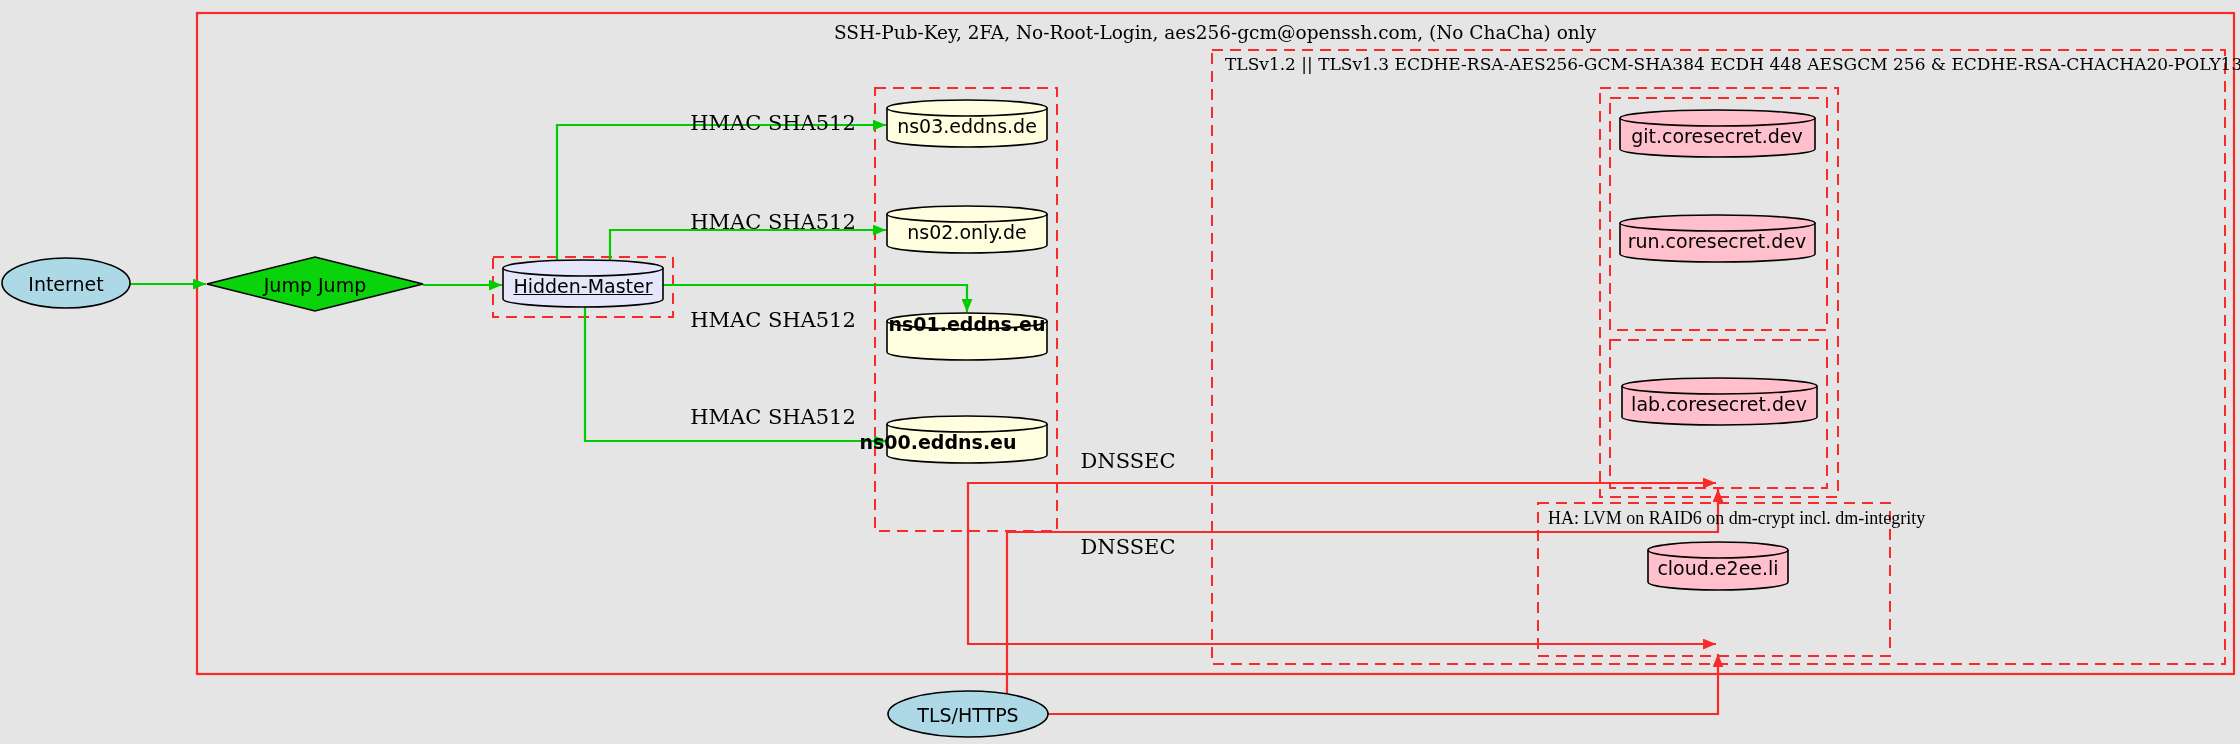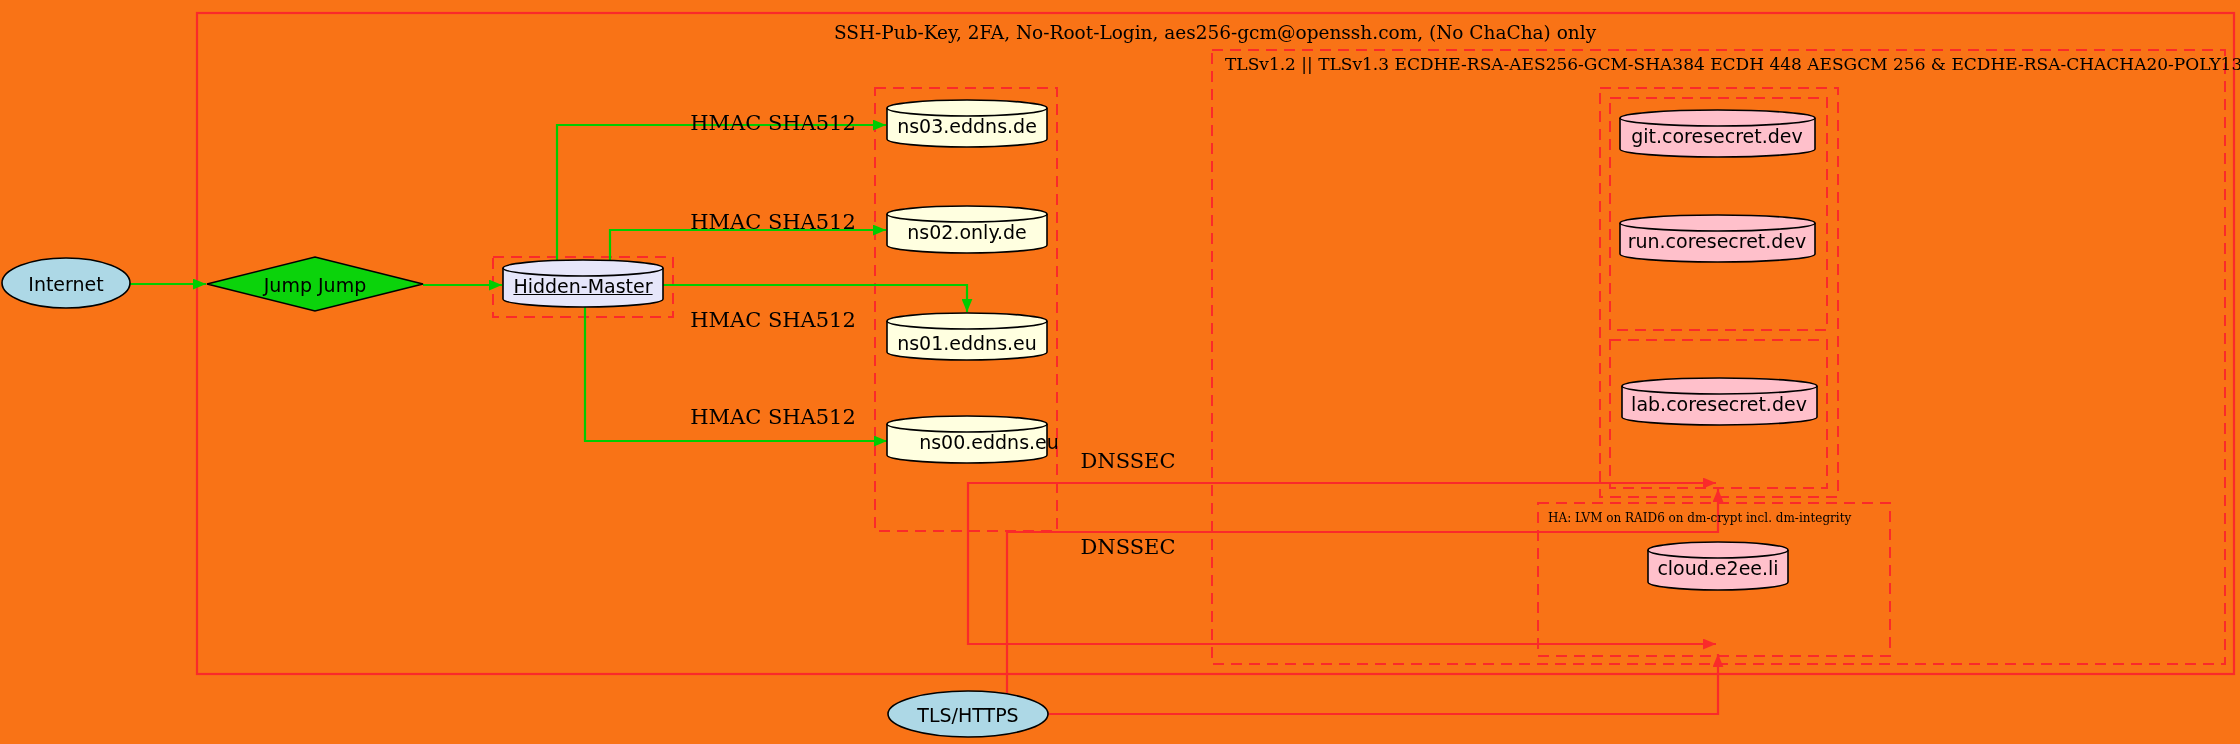--- a/index.html
+++ b/index.html
@@ -1,38 +1,38 @@
 <!DOCTYPE html>
 <html><head>
 <meta charset="utf-8">
 <style>
   html,body{margin:0;padding:0;background:#ffffff;}
   .stage{
     position:relative;
     width:2240px;
     height:744px;
-    background:#f97316;
+    background:#e5e5e5;
     font-family:"DejaVu Sans", sans-serif;
     overflow:hidden;
   }
   .stage svg{position:absolute;left:0;top:0;}
   .lbl{
     position:absolute;
     transform:translate(-50%,-50%);
     white-space:nowrap;
     color:#000;
     text-align:center;
     line-height:1.1;
   }
   .lbl.left{transform:translate(0,-50%);text-align:left;}
   .node-lbl{font:19px "DejaVu Sans", sans-serif;}
   .edge-lbl{font:21px "DejaVu Serif", serif;}
   .cluster-lbl{font:18.5px "DejaVu Serif", serif;}
   .cluster-lbl.tls{font-size:17px;}
-  .cluster-lbl.ha{font-size:12px;}
+  .cluster-lbl.ha{font-size:18px;font-family:Liberation Serif, serif;}
 </style>
 </head>
 <body>
 
 <div class="stage">
 
   <svg width="2240" height="744" viewBox="0 0 2240 744">
     <defs>
       <marker id="arrow-green" viewBox="0 0 12 10" refX="12" refY="5" markerWidth="13" markerHeight="11" markerUnits="userSpaceOnUse" orient="auto">
         <path d="M0,0 L12,5 L0,10 Z" fill="#00CC00"></path>
@@ -110,22 +110,22 @@
 
   <div class="lbl cluster-lbl" style="left:1215px;top:32px;">SSH-Pub-Key, 2FA, No-Root-Login, aes256-gcm@openssh.com, (No ChaCha) only</div>
   <div class="lbl cluster-lbl tls left" style="left:1225px;top:64px;">TLSv1.2 || TLSv1.3 ECDHE-RSA-AES256-GCM-SHA384 ECDH 448 AESGCM 256 &amp; ECDHE-RSA-CHACHA20-POLY1305 ECDH 448 ChaCha20 256</div>
   <div class="lbl cluster-lbl ha left" style="left:1548px;top:518px;">HA: LVM on RAID6 on dm-crypt incl. dm-integrity</div>
 
   <div class="lbl node-lbl" style="left:66px;top:284px;">Internet</div>
   <div class="lbl node-lbl" style="left:315px;top:285px;">Jump Jump</div>
   <div class="lbl node-lbl" style="left:583px;top:286px;text-decoration:underline;">Hidden-Master</div>
   <div class="lbl node-lbl" style="left:967px;top:126px;">ns03.eddns.de</div>
   <div class="lbl node-lbl" style="left:967px;top:232px;">ns02.only.de</div>
-  <div class="lbl node-lbl" style="left:967px;top:343px;">ns01.eddns.eu</div>
-  <div class="lbl node-lbl" style="left:989px;top:442px;">ns00.eddns.eu</div>
+  <div class="lbl node-lbl" style="left:967px;top:324px;font-weight:bold;">ns01.eddns.eu</div>
+  <div class="lbl node-lbl" style="left:938px;top:442px;font-weight:bold;">ns00.eddns.eu</div>
   <div class="lbl node-lbl" style="left:1717px;top:136px;">git.coresecret.dev</div>
   <div class="lbl node-lbl" style="left:1717px;top:241px;">run.coresecret.dev</div>
   <div class="lbl node-lbl" style="left:1719px;top:404px;">lab.coresecret.dev</div>
   <div class="lbl node-lbl" style="left:1718px;top:568px;">cloud.e2ee.li</div>
   <div class="lbl node-lbl" style="left:968px;top:715px;">TLS/HTTPS</div>
 
   <div class="lbl edge-lbl" style="left:773px;top:123px;">HMAC SHA512</div>
   <div class="lbl edge-lbl" style="left:773px;top:222px;">HMAC SHA512</div>
   <div class="lbl edge-lbl" style="left:773px;top:320px;">HMAC SHA512</div>
   <div class="lbl edge-lbl" style="left:773px;top:417px;">HMAC SHA512</div>

